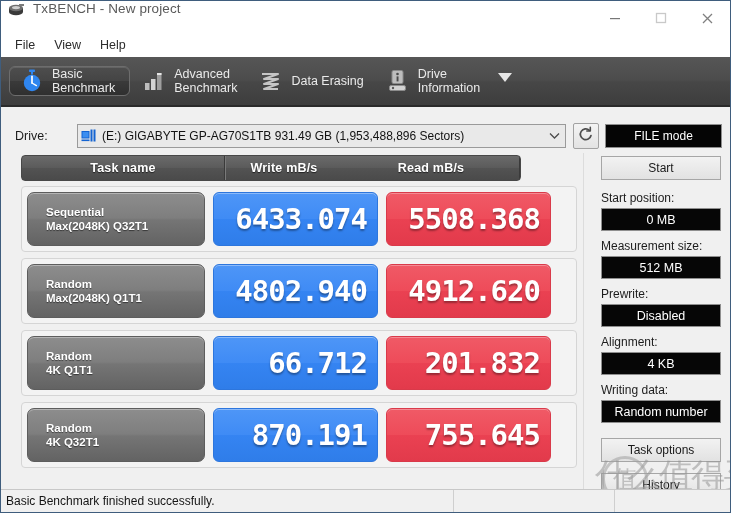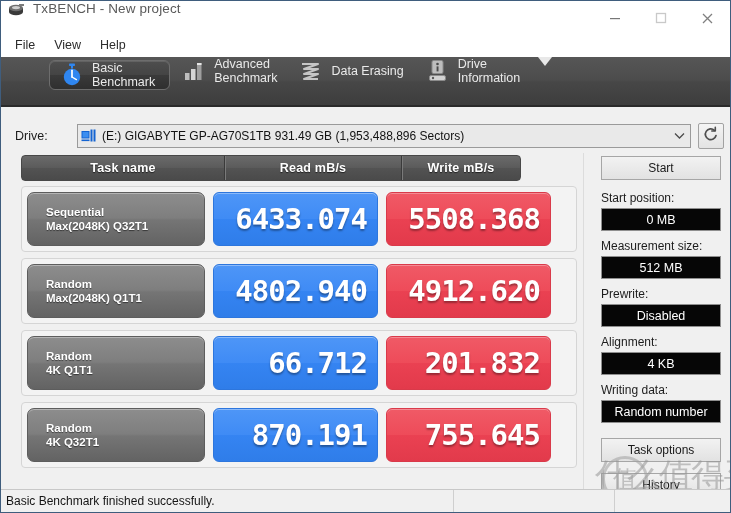--- a/index.html
+++ b/index.html
@@ -64,24 +64,23 @@
     color: #2c2c2c;
     padding: 1px 9px 2px 6px;
     margin-right: 4px;
   }
 
   
   .ribbon {
     height: 48px;
     background: linear-gradient(to bottom, #565656 0%, #4c4c4c 48%, #474747 52%, #3d3d3d 100%);
     display: flex;
-    align-items: flex-start;
+    align-items: center;
     border-bottom: 2px solid #2a2a2a;
     position: relative;
-    padding-left: 40px;
   }
   .tab {
     display: flex;
     align-items: center;
     padding: 0 10px 0 9px;
     position: relative;
     flex: none;
   }
   .tab.active {
     margin: 3px 0 4px 8px;
@@ -499,30 +498,31 @@
 
       <div class="refresh-btn">
         <span>
           <svg width="16" height="16" viewBox="0 0 16 16">
             <path d="M13 9.5 A5.4 5.4 0 1 1 11.4 4.3" stroke="#4e4e4e" stroke-width="1.7" fill="none" stroke-linecap="round"></path>
             <path d="M12.3 1.4 L12.3 5 L8.8 5" stroke="#4e4e4e" stroke-width="1.6" fill="none" stroke-linecap="round" stroke-linejoin="round"></path>
           </svg>
         </span>
       </div>
 
+      <div class="file-mode-btn">FILE mode</div>
     </div>
 
     <div class="main">
 
       <div class="left-pane">
 
         <div class="tbl-header">
           <div class="th name">Task name</div>
+          <div class="th write">Write mB/s</div>
           <div class="th read">Read mB/s</div>
-          <div class="th write">Write mB/s</div>
         </div>
 
         <div class="rows">
 
           <div class="row">
             <div class="task-chip">
               <div class="task-line1">Sequential</div>
               <div class="task-line2">Max(2048K) Q32T1</div>
             </div>
             <div class="val-box read">6433.074</div>

